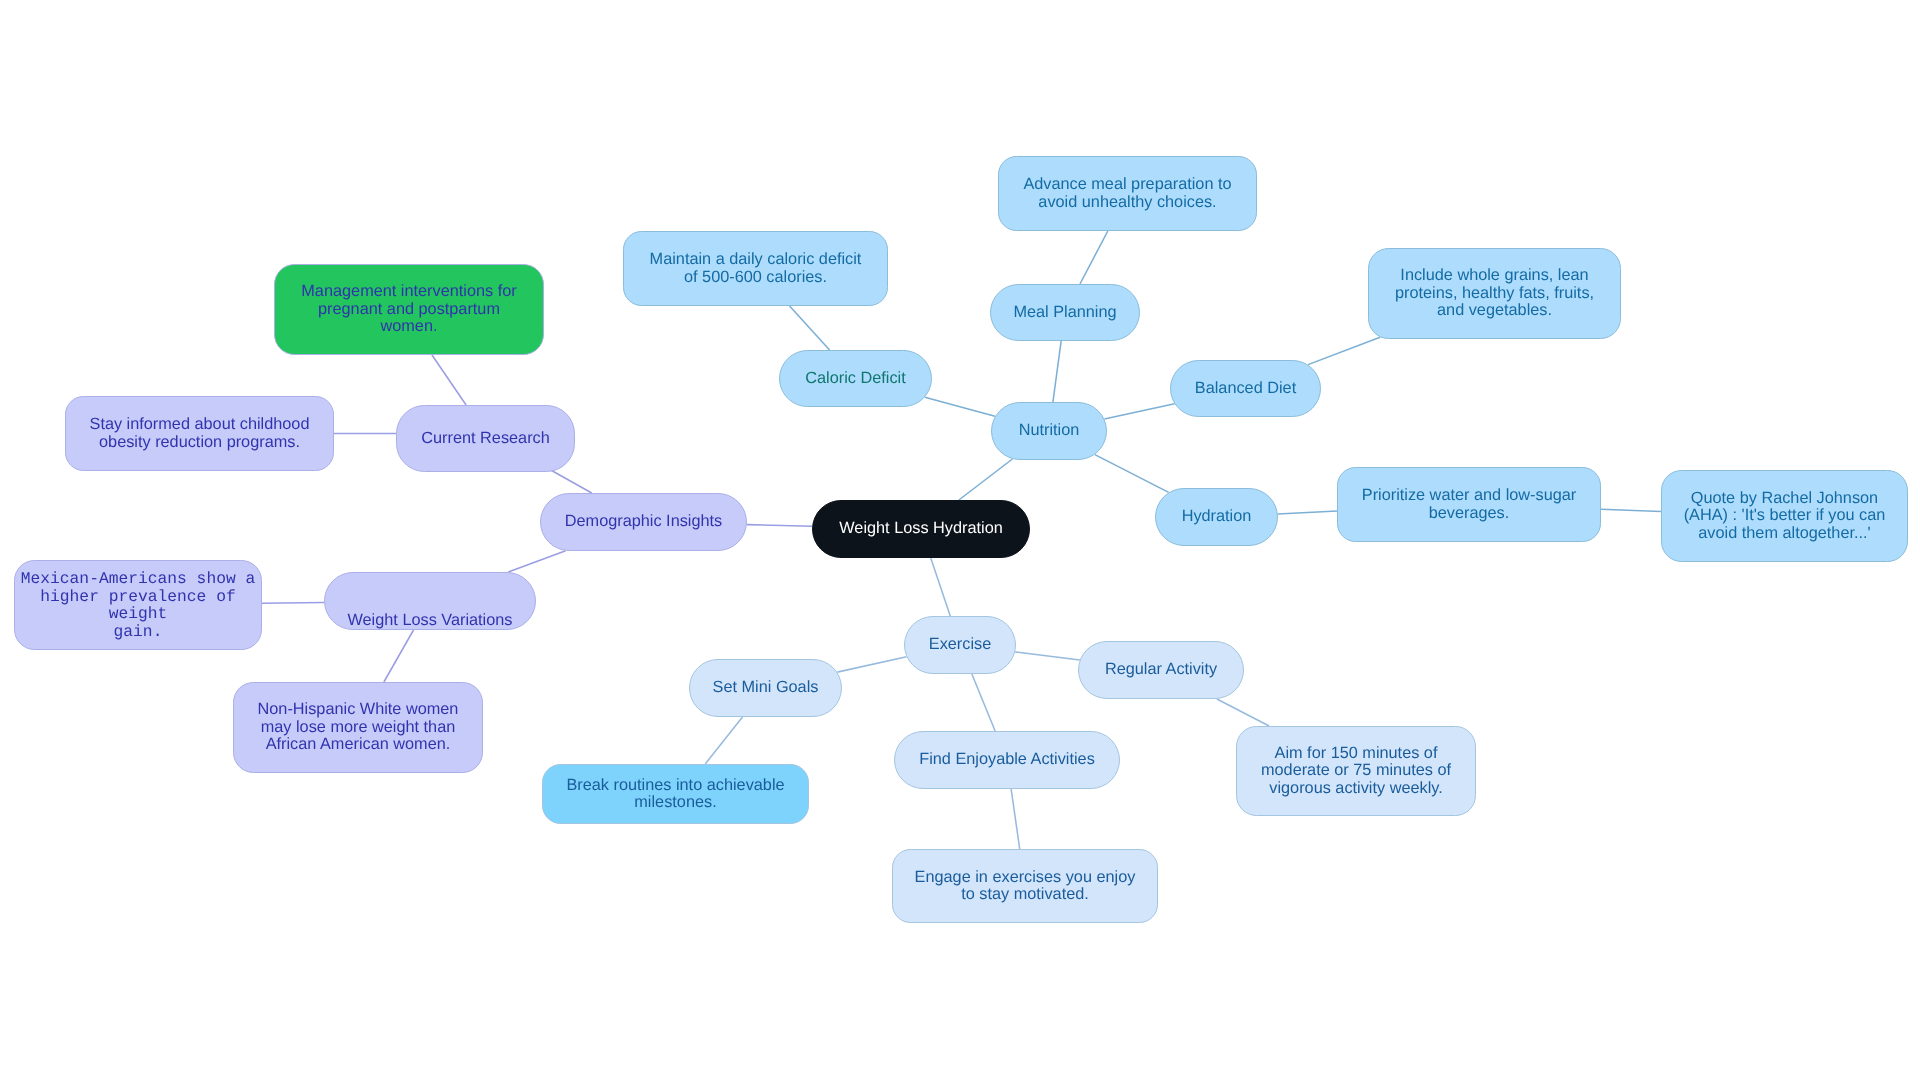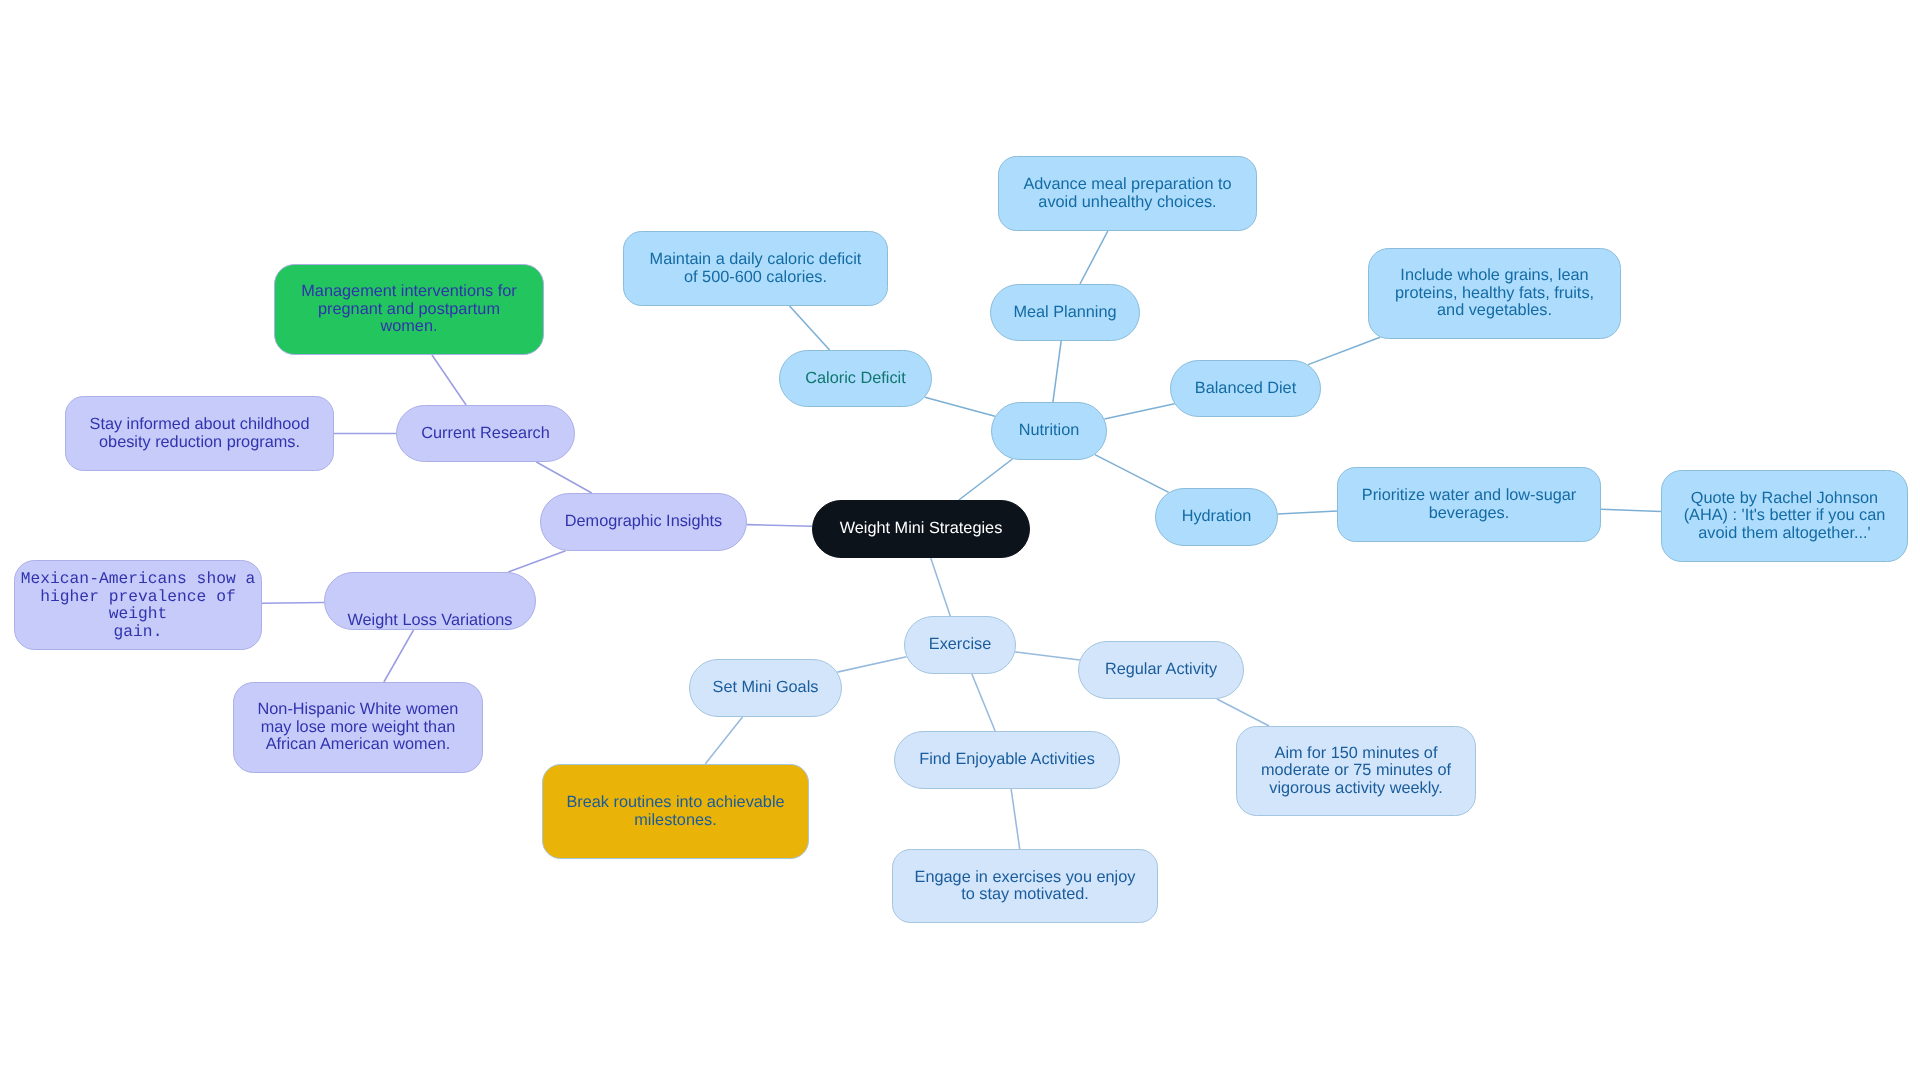--- a/index.html
+++ b/index.html
@@ -39,21 +39,21 @@
       <line x1="1011.14" y1="789.00" x2="1019.71" y2="849.00" stroke="#97bade" stroke-width="1.55" stroke-linecap="butt"></line>
       <line x1="812.13" y1="526.25" x2="746.88" y2="524.61" stroke="#9a9ee2" stroke-width="1.55" stroke-linecap="butt"></line>
       <line x1="591.73" y1="493.00" x2="536.38" y2="462.00" stroke="#9a9ee2" stroke-width="1.55" stroke-linecap="butt"></line>
       <line x1="466.08" y1="405.00" x2="432.01" y2="355.00" stroke="#9a9ee2" stroke-width="1.55" stroke-linecap="butt"></line>
       <line x1="396.00" y1="433.50" x2="334.00" y2="433.50" stroke="#9a9ee2" stroke-width="1.55" stroke-linecap="butt"></line>
       <line x1="565.65" y1="550.81" x2="508.30" y2="572.03" stroke="#9a9ee2" stroke-width="1.55" stroke-linecap="butt"></line>
       <line x1="324.04" y1="602.45" x2="262.00" y2="603.30" stroke="#9a9ee2" stroke-width="1.55" stroke-linecap="butt"></line>
       <line x1="413.49" y1="630.00" x2="383.90" y2="682.00" stroke="#9a9ee2" stroke-width="1.55" stroke-linecap="butt"></line>
     </svg>
 <div class="node" style="left: 812px; top: 500px; width: 218px; height: 58px; background: rgb(13, 19, 27); border-color: rgb(13, 19, 27); color: rgb(255, 255, 255); border-radius: 29px;">
-      <span class="node-label">Weight Mini Strategies</span>
+      <span class="node-label">Weight Loss Hydration</span>
     </div>
     <div class="node" style="left: 991px; top: 402px; width: 116px; height: 58px; background: rgb(173, 220, 253); border-color: rgb(139, 189, 218); color: rgb(20, 107, 163); border-radius: 29px;">
       <span class="node-label">Nutrition</span>
     </div>
     <div class="node" style="left: 990px; top: 284px; width: 150px; height: 57px; background: rgb(173, 220, 253); border-color: rgb(139, 189, 218); color: rgb(20, 107, 163); border-radius: 28.5px;">
       <span class="node-label">Meal Planning</span>
     </div>
     <div class="node" style="left: 998px; top: 156px; width: 259px; height: 75px; background: rgb(173, 220, 253); border-color: rgb(139, 189, 218); color: rgb(20, 107, 163); border-radius: 18.5px;">
       <span class="node-label">Advance meal preparation to
 avoid unhealthy choices.</span>
@@ -92,35 +92,35 @@
       <span class="node-label">Regular Activity</span>
     </div>
     <div class="node" style="left: 1236px; top: 726px; width: 240px; height: 90px; background: rgb(210, 229, 251); border-color: rgb(164, 197, 223); color: rgb(26, 92, 155); border-radius: 20.5px;">
       <span class="node-label">Aim for 150 minutes of
 moderate or 75 minutes of
 vigorous activity weekly.</span>
     </div>
     <div class="node" style="left: 689px; top: 659px; width: 153px; height: 58px; background: rgb(210, 229, 251); border-color: rgb(164, 197, 223); color: rgb(26, 92, 155); border-radius: 29px;">
       <span class="node-label">Set Mini Goals</span>
     </div>
-    <div class="node" style="left: 542px; top: 764px; width: 267px; height: 95px; background: #eab308; border-color: rgb(164, 197, 223); color: rgb(26, 92, 155); border-radius: 18.5px;">
+    <div class="node" style="left: 542px; top: 764px; width: 267px; height: 60px; background: #7dd3fc; border-color: rgb(164, 197, 223); color: rgb(26, 92, 155); border-radius: 18.5px;">
       <span class="node-label">Break routines into achievable
 milestones.</span>
     </div>
     <div class="node" style="left: 894px; top: 731px; width: 226px; height: 58px; background: rgb(210, 229, 251); border-color: rgb(164, 197, 223); color: rgb(26, 92, 155); border-radius: 29px;">
       <span class="node-label">Find Enjoyable Activities</span>
     </div>
     <div class="node" style="left: 892px; top: 849px; width: 266px; height: 74px; background: rgb(210, 229, 251); border-color: rgb(164, 197, 223); color: rgb(26, 92, 155); border-radius: 18.5px;">
       <span class="node-label">Engage in exercises you enjoy
 to stay motivated.</span>
     </div>
     <div class="node" style="left: 540px; top: 493px; width: 207px; height: 58px; background: rgb(198, 203, 250); border-color: rgb(170, 176, 230); color: rgb(49, 51, 173); border-radius: 29px;">
       <span class="node-label">Demographic Insights</span>
     </div>
-    <div class="node" style="left: 396px; top: 405px; width: 179px; height: 57px; background: rgb(198, 203, 250); border-color: rgb(170, 176, 230); color: rgb(49, 51, 173); border-radius: 28.5px;">
+    <div class="node" style="left: 396px; top: 405px; width: 179px; height: 67px; background: rgb(198, 203, 250); border-color: rgb(170, 176, 230); color: rgb(49, 51, 173); border-radius: 28.5px;">
       <span class="node-label">Current Research</span>
     </div>
     <div class="node" style="left: 266px; top: 264px; width: 270px; height: 91px; background: #22c55e; border-color: rgb(170, 176, 230); color: rgb(49, 51, 173); border-radius: 20.5px; margin-left: 8px;">
       <span class="node-label">Management interventions for
 pregnant and postpartum
 women.</span>
     </div>
     <div class="node" style="left: 65px; top: 396px; width: 269px; height: 75px; background: rgb(198, 203, 250); border-color: rgb(170, 176, 230); color: rgb(49, 51, 173); border-radius: 18.5px;">
       <span class="node-label">Stay informed about childhood
 obesity reduction programs.</span>

